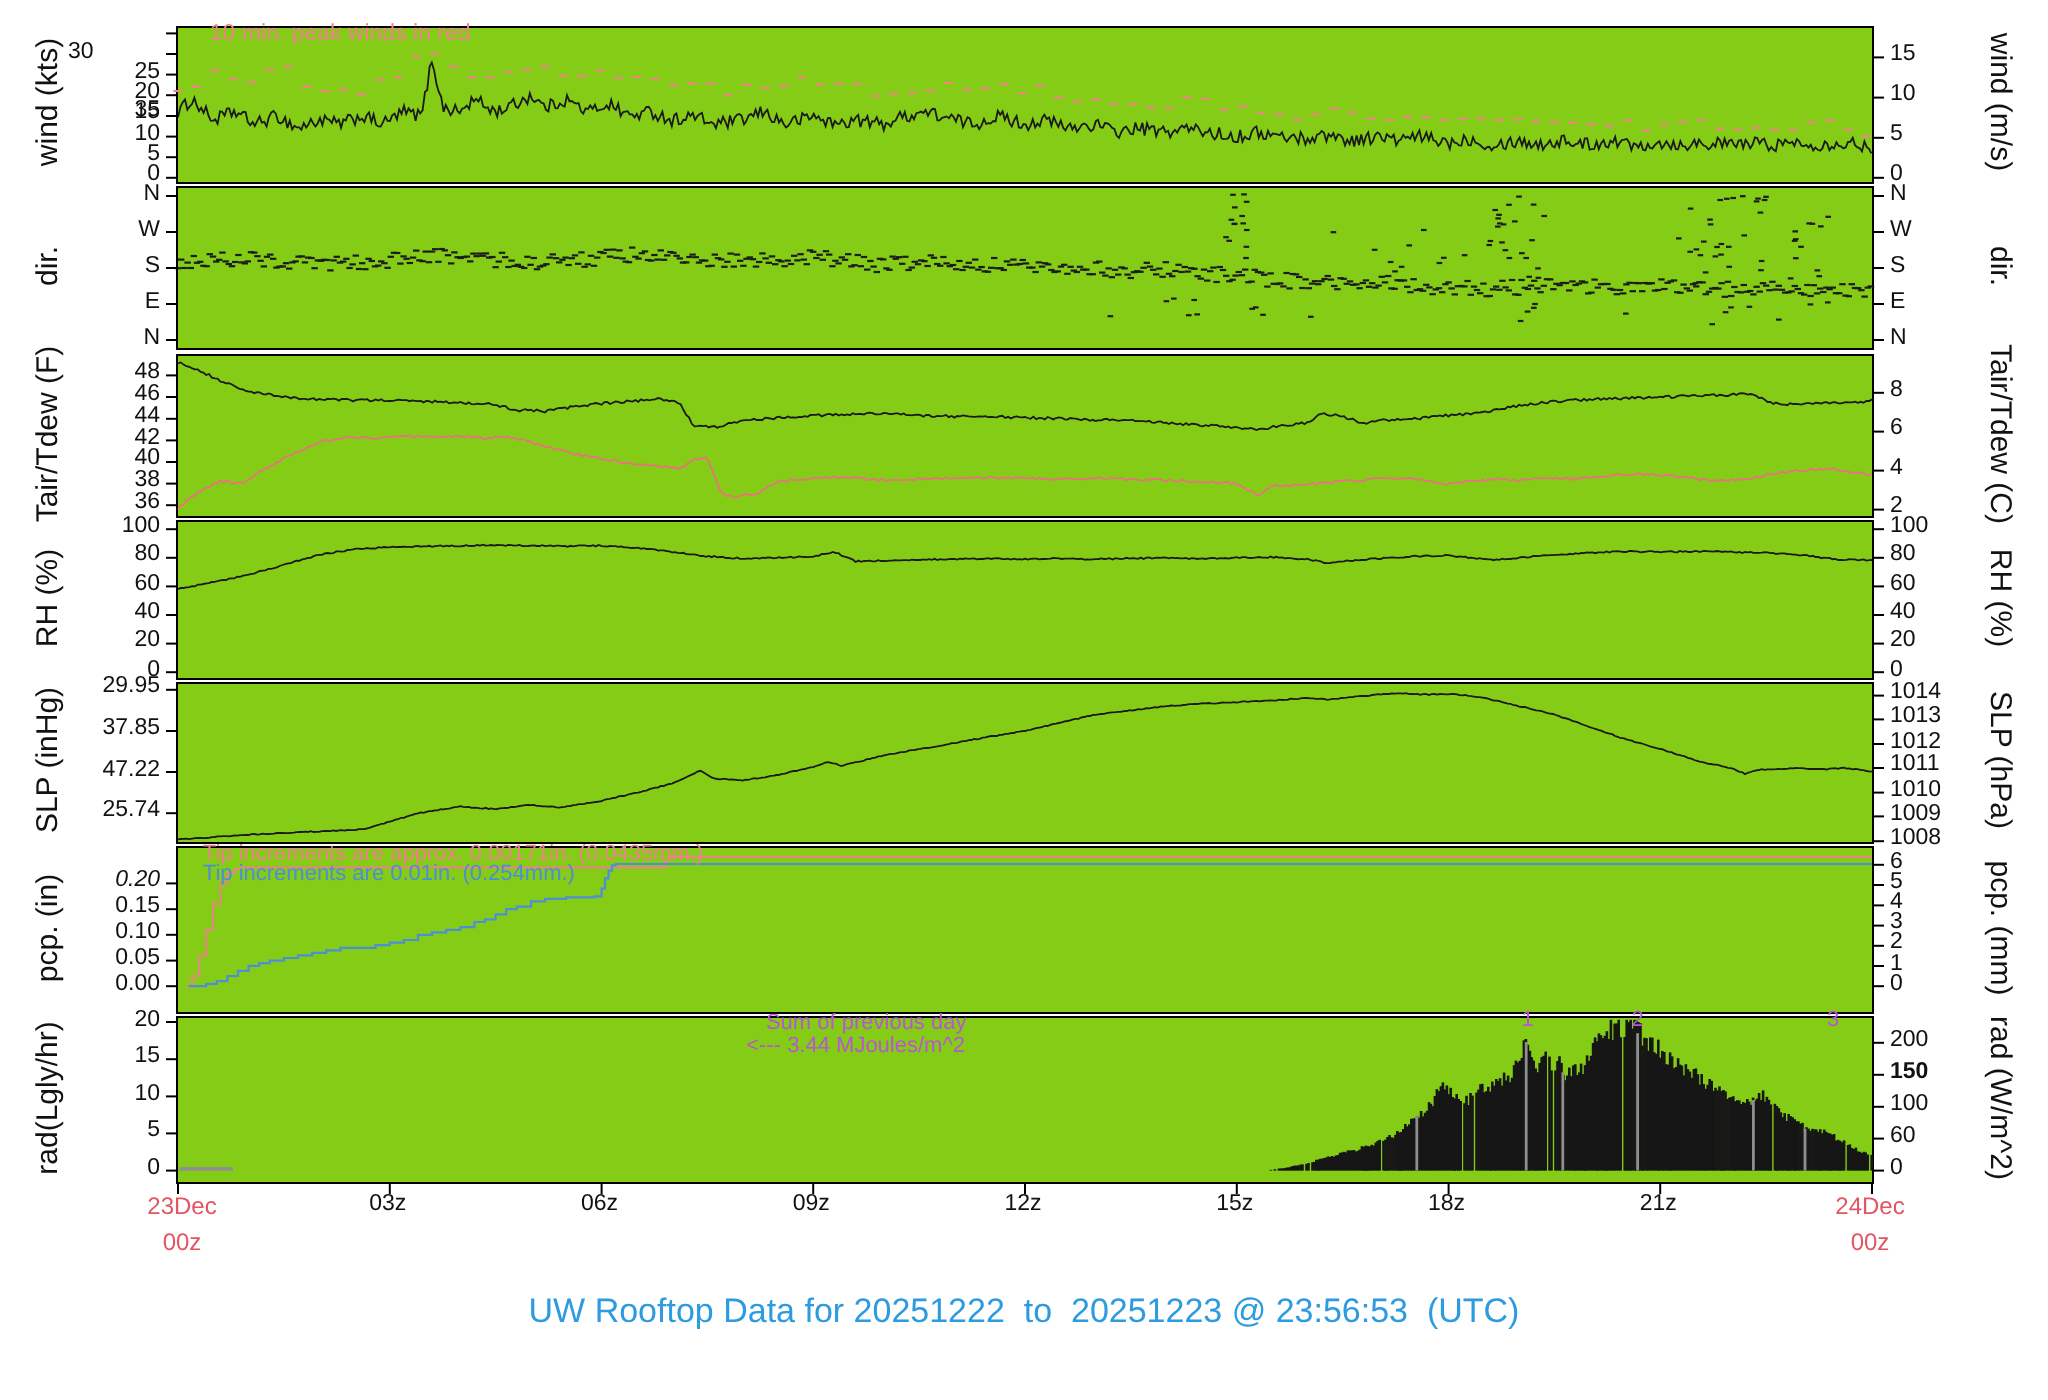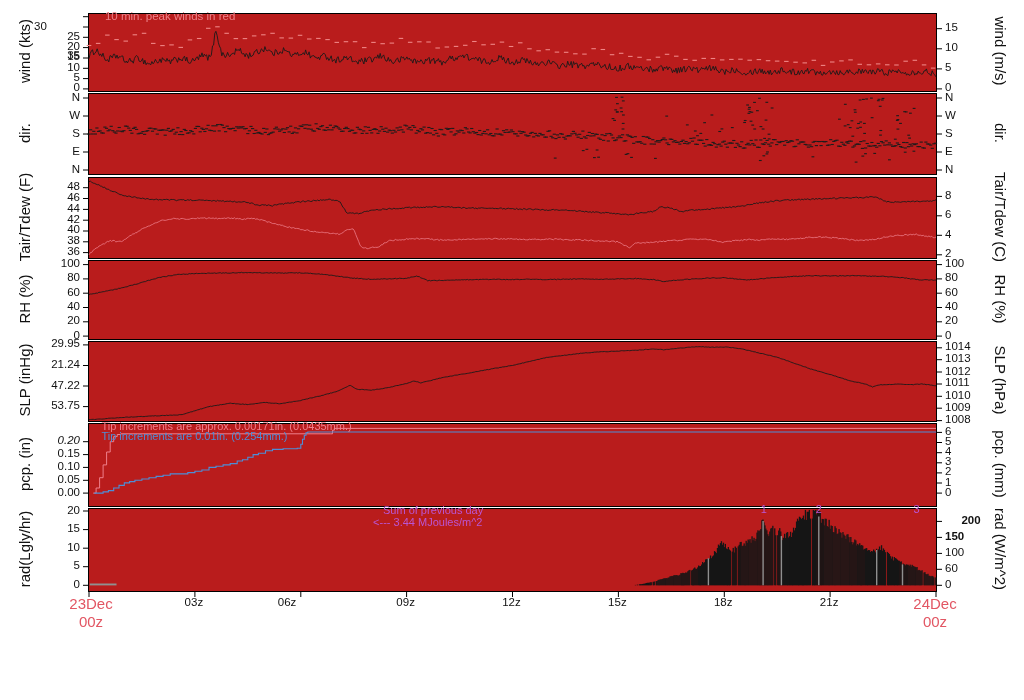--- a/index.html
+++ b/index.html
@@ -1,24 +1,24 @@
 <!DOCTYPE html>
 <html><head>
 <meta charset="utf-8">
 <style>
   html,body{margin:0;padding:0;background:#fff;}
   #fig{position:relative;width:1024px;height:700px;background:#fff;overflow:hidden;
        font-family:"Liberation Sans",sans-serif;}
-  .panel{position:absolute;left:88px;width:847px;border:1.2px solid #000;background:#b91c1c;box-sizing:content-box;}
+  .panel{position:absolute;left:88px;width:847px;border:1.2px solid #000;background:#84cc16;box-sizing:content-box;}
   .panel svg{position:absolute;left:0;top:0;overflow:visible;display:block;}
   .ytitle{position:absolute;font-size:15px;color:#111;white-space:nowrap;}
   .ytitle.l{transform:translate(-50%,-50%) rotate(-90deg);}
   .ytitle.r{transform:translate(-50%,-50%) rotate(90deg);}
   .tl{position:absolute;font-size:11.5px;line-height:15px;color:#111;white-space:nowrap;}
-  .tl.red{color:#e25663;font-size:15px;line-height:17px;}
+  .tl.red{color:#e25663;font-size:12px;line-height:17px;}
   #title{position:absolute;top:646px;left:0;width:100%;text-align:center;color:#2d9bdf;
          font-size:17px;white-space:pre;}
 </style>
 </head>
 <body>
 
 <div id="fig">
   <div class="panel" id="p-wind" style="top:13px;height:77px">
       <svg width="847" height="77">
         <polyline fill="none" stroke="#1a1a1a" stroke-width="0.9" points="0.0,44.7 1.2,39.5 2.3,37.2 3.5,35.7 4.7,40.9 5.8,39.3 7.0,38.0 8.2,34.8 9.3,38.6 10.5,41.5 11.6,39.9 12.8,42.5 14.0,39.2 15.1,43.3 16.3,46.3 17.5,46.4 18.6,45.7 19.8,47.9 21.0,41.7 22.1,41.9 23.3,43.8 24.5,40.2 25.6,40.2 26.8,44.2 28.0,41.1 29.1,44.4 30.3,42.7 31.4,43.1 32.6,41.9 33.8,42.0 34.9,47.0 36.1,48.6 37.3,47.0 38.4,49.0 39.6,46.6 40.8,44.2 41.9,47.3 43.1,46.9 44.3,49.2 45.4,44.6 46.6,42.3 47.7,41.5 48.9,42.8 50.1,47.1 51.2,47.7 52.4,47.0 53.6,44.5 54.7,50.0 55.9,46.2 57.1,50.7 58.2,48.9 59.4,49.7 60.6,49.7 61.7,50.9 62.9,47.5 64.1,49.8 65.2,48.3 66.4,45.4 67.5,47.5 68.7,49.2 69.9,47.6 71.0,44.9 72.2,48.6 73.4,43.7 74.5,45.4 75.7,45.9 76.9,47.5 78.0,44.4 79.2,47.2 80.4,45.8 81.5,49.9 82.7,45.7 83.9,46.3 85.0,43.4 86.2,43.5 87.3,45.3 88.5,48.4 89.7,43.7 90.8,46.1 92.0,45.4 93.2,47.0 94.3,43.7 95.5,42.2 96.7,47.0 97.8,43.2 99.0,48.4 100.2,49.2 101.3,49.3 102.5,47.1 103.7,44.3 104.8,46.4 106.0,46.5 107.1,43.7 108.3,42.8 109.5,45.7 110.6,40.7 111.8,43.0 113.0,38.8 114.1,43.0 115.3,40.2 116.5,41.8 117.6,40.8 118.8,46.4 120.0,40.8 121.1,42.7 122.3,41.2 123.5,31.9 124.6,31.1 125.8,19.3 126.9,17.3 128.1,21.4 129.3,28.3 130.4,32.0 131.6,34.4 132.8,41.9 133.9,38.5 135.1,41.0 136.3,43.6 137.4,41.9 138.6,38.4 139.8,41.6 140.9,42.6 142.1,40.3 143.2,40.0 144.4,38.8 145.6,40.5 146.7,34.6 147.9,36.7 149.1,35.4 150.2,36.8 151.4,34.4 152.6,39.3 153.7,39.9 154.9,39.6 156.1,42.8 157.2,39.4 158.4,41.0 159.6,44.4 160.7,38.7 161.9,42.8 163.0,41.9 164.2,41.1 165.4,37.6 166.5,37.1 167.7,35.4 168.9,39.3 170.0,40.0 171.2,37.9 172.4,34.8 173.5,35.9 174.7,38.0 175.9,32.6 177.0,35.8 178.2,37.0 179.4,36.2 180.5,36.0 181.7,37.4 182.8,37.6 184.0,40.9 185.2,41.7 186.3,35.6 187.5,36.4 188.7,40.1 189.8,40.2 191.0,37.7 192.2,38.8 193.3,39.3 194.5,33.6 195.7,36.6 196.8,36.5 198.0,37.3 199.2,37.8 200.3,37.5 201.5,41.7 202.6,42.8 203.8,40.2 205.0,40.5 206.1,38.7 207.3,40.4 208.5,38.3 209.6,41.5 210.8,40.9 212.0,40.7 213.1,40.4 214.3,38.7 215.5,40.7 216.6,35.9 217.8,40.0 218.9,41.0 220.1,37.8 221.3,44.1 222.4,42.1 223.6,41.8 224.8,41.6 225.9,43.2 227.1,43.2 228.3,44.7 229.4,43.0 230.6,45.7 231.8,41.7 232.9,41.4 234.1,39.5 235.3,39.4 236.4,40.9 237.6,45.5 238.7,43.6 239.9,46.5 241.1,44.3 242.2,41.8 243.4,47.6 244.6,46.0 245.7,45.4 246.9,49.1 248.1,43.6 249.2,42.7 250.4,48.1 251.6,48.0 252.7,45.9 253.9,46.0 255.1,42.2 256.2,44.0 257.4,42.5 258.5,46.0 259.7,44.1 260.9,43.0 262.0,42.4 263.2,47.8 264.4,47.3 265.5,47.5 266.7,47.0 267.9,47.9 269.0,50.1 270.2,45.8 271.4,47.6 272.5,44.3 273.7,46.9 274.9,50.0 276.0,43.7 277.2,48.0 278.3,44.9 279.5,43.4 280.7,43.0 281.8,43.9 283.0,48.2 284.2,46.4 285.3,43.7 286.5,43.0 287.7,44.2 288.8,40.8 290.0,44.4 291.2,39.4 292.3,44.4 293.5,42.2 294.7,40.9 295.8,44.8 297.0,47.1 298.1,47.1 299.3,43.4 300.5,47.3 301.6,45.5 302.8,48.0 304.0,49.7 305.1,48.9 306.3,47.2 307.5,44.8 308.6,44.0 309.8,47.8 311.0,48.2 312.1,42.5 313.3,43.7 314.4,43.1 315.6,45.8 316.8,44.9 317.9,42.9 319.1,45.3 320.3,44.1 321.4,46.3 322.6,45.8 323.8,49.1 324.9,45.1 326.1,45.0 327.3,49.5 328.4,46.5 329.6,47.8 330.8,47.9 331.9,45.7 333.1,47.2 334.2,49.7 335.4,49.6 336.6,45.0 337.7,46.6 338.9,44.6 340.1,43.4 341.2,49.6 342.4,45.8 343.6,46.1 344.7,44.0 345.9,49.6 347.1,46.6 348.2,46.8 349.4,44.6 350.6,48.1 351.7,46.5 352.9,51.2 354.0,47.5 355.2,47.9 356.4,49.3 357.5,46.8 358.7,46.4 359.9,44.0 361.0,41.9 362.2,45.0 363.4,42.0 364.5,46.4 365.7,46.7 366.9,43.7 368.0,45.7 369.2,42.6 370.4,42.3 371.5,41.8 372.7,42.5 373.8,40.9 375.0,43.9 376.2,41.5 377.3,40.4 378.5,40.5 379.7,46.2 380.8,46.2 382.0,44.9 383.2,44.6 384.3,44.2 385.5,45.1 386.7,43.2 387.8,44.5 389.0,46.8 390.1,43.4 391.3,44.2 392.5,49.6 393.6,47.1 394.8,44.6 396.0,45.3 397.1,49.3 398.3,49.2 399.5,48.4 400.6,50.6 401.8,48.7 403.0,45.5 404.1,48.0 405.3,47.6 406.5,47.7 407.6,46.5 408.8,46.7 409.9,41.4 411.1,43.4 412.3,41.7 413.4,45.9 414.6,43.2 415.8,47.6 416.9,49.3 418.1,46.1 419.3,44.0 420.4,49.7 421.6,50.0 422.8,48.0 423.9,48.3 425.1,51.1 426.3,48.8 427.4,45.6 428.6,49.7 429.7,47.8 430.9,49.1 432.1,44.9 433.2,43.3 434.4,45.5 435.6,44.7 436.7,48.9 437.9,44.5 439.1,47.3 440.2,49.4 441.4,46.2 442.6,49.9 443.7,51.2 444.9,49.0 446.1,47.7 447.2,50.8 448.4,48.7 449.5,51.9 450.7,50.3 451.9,48.3 453.0,47.7 454.2,48.3 455.4,50.3 456.5,51.6 457.7,50.6 458.9,46.6 460.0,45.9 461.2,49.6 462.4,49.9 463.5,47.5 464.7,47.7 465.8,48.3 467.0,49.9 468.2,50.5 469.3,53.8 470.5,55.0 471.7,52.0 472.8,50.1 474.0,49.3 475.2,51.0 476.3,53.0 477.5,53.1 478.7,47.2 479.8,50.8 481.0,51.3 482.2,47.4 483.3,53.8 484.5,47.6 485.6,50.5 486.8,49.1 488.0,49.2 489.1,54.1 490.3,50.8 491.5,50.5 492.6,49.2 493.8,52.1 495.0,51.4 496.1,54.8 497.3,52.3 498.5,50.9 499.6,52.3 500.8,50.0 502.0,48.8 503.1,49.8 504.3,48.3 505.4,51.9 506.6,49.7 507.8,51.0 508.9,48.2 510.1,49.6 511.3,52.1 512.4,54.1 513.6,52.1 514.8,52.2 515.9,50.3 517.1,54.0 518.3,55.7 519.4,54.3 520.6,49.7 521.8,55.3 522.9,55.6 524.1,55.4 525.2,55.1 526.4,52.3 527.6,56.6 528.7,57.0 529.9,57.0 531.1,51.0 532.2,56.9 533.4,54.3 534.6,55.3 535.7,55.7 536.9,51.7 538.1,49.9 539.2,49.2 540.4,54.9 541.6,51.8 542.7,55.4 543.9,55.5 545.0,51.5 546.2,54.2 547.4,52.7 548.5,52.9 549.7,53.2 550.9,53.6 552.0,52.2 553.2,55.3 554.4,56.9 555.5,55.3 556.7,53.9 557.9,53.2 559.0,55.1 560.2,57.9 561.3,52.1 562.5,54.3 563.7,58.3 564.8,55.2 566.0,57.5 567.2,54.8 568.3,57.1 569.5,53.3 570.7,52.9 571.8,51.5 573.0,52.4 574.2,56.7 575.3,53.0 576.5,54.4 577.7,52.5 578.8,55.9 580.0,53.2 581.1,53.5 582.3,54.9 583.5,58.7 584.6,55.8 585.8,58.1 587.0,54.0 588.1,59.3 589.3,53.7 590.5,58.5 591.6,53.2 592.8,58.1 594.0,54.0 595.1,52.2 596.3,58.1 597.5,56.4 598.6,53.4 599.8,52.2 600.9,53.0 602.1,55.9 603.3,56.8 604.4,53.1 605.6,54.2 606.8,54.8 607.9,53.3 609.1,58.7 610.3,56.4 611.4,55.8 612.6,53.4 613.8,54.9 614.9,54.3 616.1,55.4 617.3,52.5 618.4,56.2 619.6,53.3 620.7,51.2 621.9,56.8 623.1,54.9 624.2,52.2 625.4,56.1 626.6,52.5 627.7,56.2 628.9,56.6 630.1,59.0 631.2,57.7 632.4,55.0 633.6,55.4 634.7,57.2 635.9,60.5 637.0,55.3 638.2,57.2 639.4,57.6 640.5,58.7 641.7,58.8 642.9,53.6 644.0,55.4 645.2,58.6 646.4,58.7 647.5,54.6 648.7,57.3 649.9,57.8 651.0,58.5 652.2,59.6 653.4,60.6 654.5,59.6 655.7,59.4 656.8,61.2 658.0,59.7 659.2,59.6 660.3,58.4 661.5,55.9 662.7,60.1 663.8,60.6 665.0,56.6 666.2,54.7 667.3,59.0 668.5,59.7 669.7,56.5 670.8,54.7 672.0,58.7 673.2,55.2 674.3,59.8 675.5,56.8 676.6,59.9 677.8,58.7 679.0,56.7 680.1,60.3 681.3,56.1 682.5,60.9 683.6,59.0 684.8,57.9 686.0,56.1 687.1,59.0 688.3,59.7 689.5,56.7 690.6,59.5 691.8,54.0 693.0,53.7 694.1,57.9 695.3,57.1 696.4,58.7 697.6,59.1 698.8,58.0 699.9,57.8 701.1,55.9 702.3,60.3 703.4,55.2 704.6,55.2 705.8,60.8 706.9,60.6 708.1,60.5 709.3,56.7 710.4,60.6 711.6,57.6 712.8,56.1 713.9,59.3 715.1,59.8 716.2,56.4 717.4,57.3 718.6,54.4 719.7,59.6 720.9,57.3 722.1,55.9 723.2,55.8 724.4,55.5 725.6,57.2 726.7,61.1 727.9,57.6 729.1,58.2 730.2,59.8 731.4,57.2 732.5,60.9 733.7,61.2 734.9,57.9 736.0,60.0 737.2,60.2 738.4,58.6 739.5,57.5 740.7,56.6 741.9,60.3 743.0,58.7 744.2,56.6 745.4,58.6 746.5,60.5 747.7,56.6 748.9,60.6 750.0,60.7 751.2,56.6 752.3,59.1 753.5,59.2 754.7,61.1 755.8,59.7 757.0,58.0 758.2,55.9 759.3,59.2 760.5,55.7 761.7,57.5 762.8,58.8 764.0,59.2 765.2,60.7 766.3,59.8 767.5,57.8 768.7,59.4 769.8,54.8 771.0,56.2 772.1,59.7 773.3,55.3 774.5,58.9 775.6,56.3 776.8,55.8 778.0,58.4 779.1,59.6 780.3,56.4 781.5,56.0 782.6,60.1 783.8,55.9 785.0,57.7 786.1,60.2 787.3,58.3 788.5,54.7 789.6,55.0 790.8,57.8 791.9,56.1 793.1,55.3 794.3,58.6 795.4,61.3 796.6,59.5 797.8,60.9 798.9,61.6 800.1,55.7 801.3,56.5 802.4,58.6 803.6,55.8 804.8,57.1 805.9,57.6 807.1,56.9 808.2,59.0 809.4,55.6 810.6,56.7 811.7,58.8 812.9,59.1 814.1,58.4 815.2,59.8 816.4,58.4 817.6,61.2 818.7,59.8 819.9,60.9 821.1,61.3 822.2,60.2 823.4,56.7 824.6,57.8 825.7,61.1 826.9,59.4 828.0,60.3 829.2,57.1 830.4,59.0 831.5,59.2 832.7,60.2 833.9,59.7 835.0,56.9 836.2,56.9 837.4,54.9 838.5,58.6 839.7,59.7 840.9,60.1 842.0,61.7 843.2,56.7 844.4,59.6 845.5,60.4 846.7,62.7"></polyline>
@@ -1193,20 +1193,21 @@
   <span class="ytitle l" style="left:24px;top:549px">rad(Lgly/hr)</span>
 
   <span class="ytitle r" style="left:1000px;top:51px">wind (m/s)</span>
   <span class="ytitle r" style="left:1000px;top:133px">dir.</span>
   <span class="ytitle r" style="left:1000px;top:217px">Tair/Tdew (C)</span>
   <span class="ytitle r" style="left:1000px;top:299px">RH (%)</span>
   <span class="ytitle r" style="left:1000px;top:380px">SLP (hPa)</span>
   <span class="ytitle r" style="left:1000px;top:464px">pcp. (mm)</span>
   <span class="ytitle r" style="left:1000px;top:549px">rad (W/m^2)</span>
 
+  <div id="title">UW Rooftop Data for 20251222  to  20251223 @ 23:56:53  (UTC)</div>
 <div class="tl" style="left: 34px; top: 80.4357px; width: 46px; text-align: right;">0</div>
     <div class="tl" style="left: 34px; top: 70.1139px; width: 46px; text-align: right;">5</div>
     <div class="tl" style="left: 34px; top: 59.7922px; width: 46px; text-align: right;">10</div>
     <div class="tl" style="left: 34px; top: 49.4705px; width: 46px; text-align: right;">15</div>
     <div class="tl" style="left: 34px; top: 39.1488px; width: 46px; text-align: right;">20</div>
     <div class="tl" style="left: 34px; top: 28.8271px; width: 46px; text-align: right;">25</div>
     <div class="tl" style="left: 34px; top: 18.5054px; width: 46px; text-align: left;">30</div>
     <div class="tl" style="left: 34px; top: 8.18365px; width: 46px; text-align: right; margin-top: 40px;">35</div>
     <div class="tl" style="left: 945px; top: 80.4357px; width: 52px; text-align: left;">0</div>
     <div class="tl" style="left: 945px; top: 60.3702px; width: 52px; text-align: left;">5</div>
@@ -1238,23 +1239,23 @@
     <div class="tl" style="left: 34px; top: 299.014px; width: 46px; text-align: right;">40</div>
     <div class="tl" style="left: 34px; top: 284.702px; width: 46px; text-align: right;">60</div>
     <div class="tl" style="left: 34px; top: 270.39px; width: 46px; text-align: right;">80</div>
     <div class="tl" style="left: 34px; top: 256.078px; width: 46px; text-align: right;">100</div>
     <div class="tl" style="left: 945px; top: 327.638px; width: 52px; text-align: left;">0</div>
     <div class="tl" style="left: 945px; top: 313.326px; width: 52px; text-align: left;">20</div>
     <div class="tl" style="left: 945px; top: 299.014px; width: 52px; text-align: left;">40</div>
     <div class="tl" style="left: 945px; top: 284.702px; width: 52px; text-align: left;">60</div>
     <div class="tl" style="left: 945px; top: 270.39px; width: 52px; text-align: left;">80</div>
     <div class="tl" style="left: 945px; top: 256.078px; width: 52px; text-align: left;">100</div>
-    <div class="tl" style="left: 34px; top: 398.099px; width: 46px; text-align: right;">53.75</div>
+    <div class="tl" style="left: 34px; top: 398.099px; width: 46px; text-align: right;">25.74</div>
     <div class="tl" style="left: 34px; top: 377.526px; width: 46px; text-align: right;">47.22</div>
-    <div class="tl" style="left: 34px; top: 356.953px; width: 46px; text-align: right;">21.24</div>
+    <div class="tl" style="left: 34px; top: 356.953px; width: 46px; text-align: right;">37.85</div>
     <div class="tl" style="left: 34px; top: 336.38px; width: 46px; text-align: right;">29.95</div>
     <div class="tl" style="left: 945px; top: 412.089px; width: 52px; text-align: left;">1008</div>
     <div class="tl" style="left: 945px; top: 399.745px; width: 52px; text-align: left;">1009</div>
     <div class="tl" style="left: 945px; top: 387.812px; width: 52px; text-align: left;">1010</div>
     <div class="tl" style="left: 945px; top: 375.469px; width: 52px; text-align: left;">1011</div>
     <div class="tl" style="left: 945px; top: 363.536px; width: 52px; text-align: left;">1012</div>
     <div class="tl" style="left: 945px; top: 351.193px; width: 52px; text-align: left;">1013</div>
     <div class="tl" style="left: 945px; top: 339.26px; width: 52px; text-align: left;">1014</div>
     <div class="tl" style="left: 34px; top: 484.647px; width: 46px; text-align: right;">0.00</div>
     <div class="tl" style="left: 34px; top: 471.795px; width: 46px; text-align: right;">0.05</div>
@@ -1270,23 +1271,23 @@
     <div class="tl" style="left: 945px; top: 423.926px; width: 52px; text-align: left;">6</div>
     <div class="tl" style="left: 34px; top: 576.815px; width: 46px; text-align: right;">0</div>
     <div class="tl" style="left: 34px; top: 558.238px; width: 46px; text-align: right;">5</div>
     <div class="tl" style="left: 34px; top: 539.661px; width: 46px; text-align: right;">10</div>
     <div class="tl" style="left: 34px; top: 521.084px; width: 46px; text-align: right;">15</div>
     <div class="tl" style="left: 34px; top: 502.506px; width: 46px; text-align: right;">20</div>
     <div class="tl" style="left: 945px; top: 576.815px; width: 52px; text-align: left;">0</div>
     <div class="tl" style="left: 945px; top: 560.839px; width: 52px; text-align: left;">60</div>
     <div class="tl" style="left: 945px; top: 544.862px; width: 52px; text-align: left;">100</div>
     <div class="tl" style="left: 945px; top: 528.886px; width: 52px; text-align: left; font-weight: bold;">150</div>
-    <div class="tl" style="left: 945px; top: 512.91px; width: 52px; text-align: center; font-weight: bold;">200</div>
+    <div class="tl" style="left: 945px; top: 512.91px; width: 52px; text-align: left;">200</div>
     <div class="tl" style="left: 171.875px; top: 595px; width: 44px; text-align: center;">03z</div>
-    <div class="tl" style="left: 277.75px; top: 595px; width: 44px; ">06z</div>
+    <div class="tl" style="left: 277.75px; top: 595px; width: 44px; text-align: center;">06z</div>
     <div class="tl" style="left: 383.625px; top: 595px; width: 44px; text-align: center;">09z</div>
     <div class="tl" style="left: 489.5px; top: 595px; width: 44px; text-align: center;">12z</div>
     <div class="tl" style="left: 595.375px; top: 595px; width: 44px; text-align: center;">15z</div>
     <div class="tl" style="left: 701.25px; top: 595px; width: 44px; text-align: center;">18z</div>
     <div class="tl" style="left: 807.125px; top: 595px; width: 44px; text-align: center;">21z</div>
     <div class="tl red" style="left: 63px; top: 595px; width: 56px; text-align: center;">23Dec</div>
     <div class="tl red" style="left: 63px; top: 613px; width: 56px; text-align: center;">00z</div>
     <div class="tl red" style="left: 907px; top: 595px; width: 56px; text-align: center;">24Dec</div>
     <div class="tl red" style="left: 907px; top: 613px; width: 56px; text-align: center;">00z</div>
   </div>

